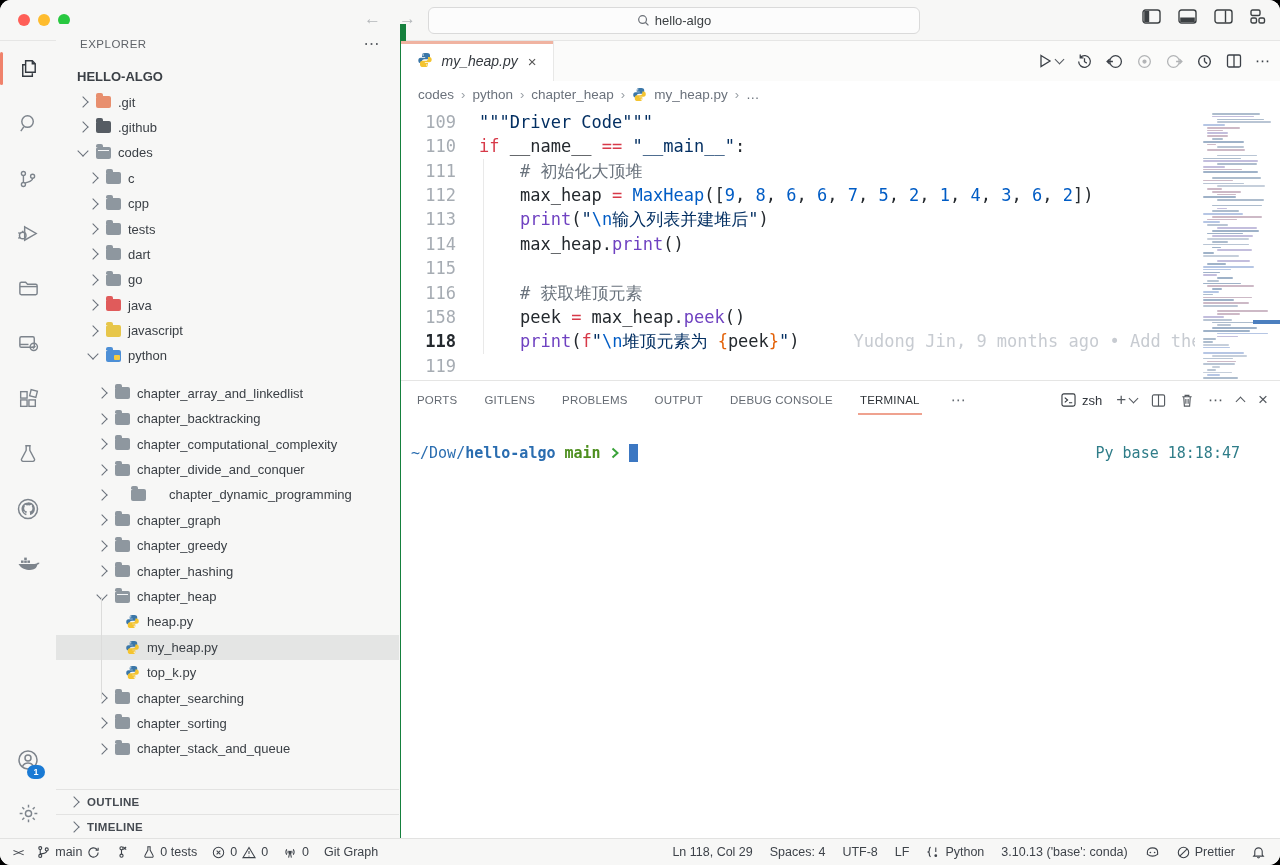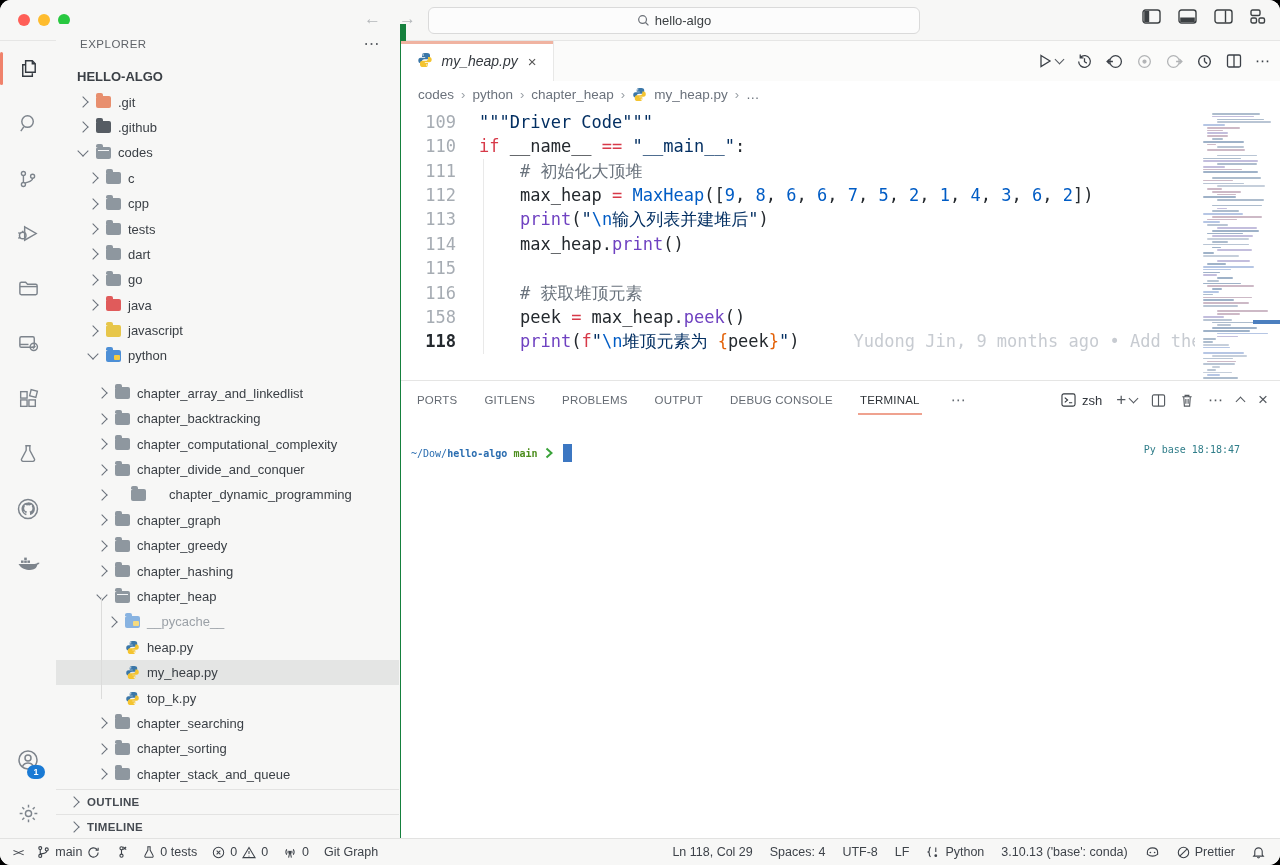--- a/index.html
+++ b/index.html
@@ -81,21 +81,21 @@
   .ptab.active{color:#2e3338;}
   .ptab.active::after{content:"";position:absolute;left:-2px;right:-2px;bottom:-9px;height:1.6px;background:#efa28f;}
   .ptab-more{color:#656b73;font-size:15px;cursor:pointer;margin-left:4px;}
   .panel-controls{position:absolute;right:12px;top:0;height:38px;display:flex;align-items:center;gap:14px;color:#54595f;}
   .panel-controls .zsh{display:flex;align-items:center;gap:6px;font-size:13px;color:#33383e;}
   .pc-plus{font-size:17px;}
   .chev-ui{width:6px;height:6px;border-right:1.3px solid #54595f;border-bottom:1.3px solid #54595f;display:inline-block;}
   .chev-ui.down{transform:rotate(45deg);margin-top:-3px;}
   .chev-ui.up{transform:rotate(-135deg);margin-top:3px;}
   .pc-close{font-size:17px;}
-  .term{position:absolute;left:10px;top:38px;right:0;bottom:0;font-family:"DejaVu Sans Mono","Liberation Mono",monospace;font-size:10px;}
+  .term{position:absolute;left:10px;top:38px;right:0;bottom:0;font-family:"DejaVu Sans Mono","Liberation Mono",monospace;font-size:15px;}
   .prompt{position:absolute;left:0;top:25px;display:flex;align-items:center;white-space:pre;}
   .t-path{color:#2a6db0}.t-repo{color:#2a6db0;font-weight:bold}.t-branch{color:#4e8f1f;font-weight:bold}
   .cursor{display:inline-block;width:9px;height:18px;background:#3c77c2;margin-left:9px;}
   .term-right{position:absolute;right:40px;top:25px;color:#2f7d89;}
 
   
   .statusbar{position:absolute;left:0;bottom:0;right:0;height:26px;background:#f7f7f6;border-top:1px solid #e2e2e1;display:flex;align-items:center;font-size:12.5px;color:#3e434a;}
   .sb-left{display:flex;align-items:center;gap:15px;padding-left:13px;}
   .sb-right{margin-left:auto;display:flex;align-items:center;gap:17px;padding-right:15px;}
   .sitem{display:flex;align-items:center;gap:5px;cursor:pointer;}
@@ -336,25 +336,20 @@
         </div>
         <div class="trow" style="padding-left: 42px;">
           <span class="chev right"></span>
           <span class="fic"></span>
           <span class="lbl">chapter_hashing</span>
         </div>
         <div class="trow" style="padding-left: 42px;">
           <span class="chev down"></span>
           <span class="fic open"></span>
           <span class="lbl">chapter_heap</span>
-        </div>
-        <div class="trow muted" style="padding-left: 52px;">
-          <span class="chev right"></span>
-          <span class="fic f-py dim"></span>
-          <span class="lbl">__pycache__</span>
         </div>
         <div class="trow" style="padding-left: 52px;">
           <span class="chev-sp"></span>
           <svg class="pyfile" viewBox="0 0 16 16" style="margin-left: 10px;">
     <path fill="#3b77a8" d="M7.9 1C6 1 5 1.9 5 3.3V5h3.2v.7H3.7C2.1 5.7 1.3 6.9 1.3 8.4s.8 2.7 2.4 2.7H5V9.3C5 8 6.1 7.2 7.4 7.2h3.3c1.2 0 2.3-.9 2.3-2.1V3.3C13 1.9 11.7 1 10.1 1H7.9z"></path>
     <path fill="#f4c430" d="M8.1 15c1.9 0 2.9-.9 2.9-2.3V11H7.8v-.7h4.5c1.6 0 2.4-1.2 2.4-2.7S13.9 4.9 12.3 4.9H11v1.8c0 1.3-1.1 2.1-2.4 2.1H5.3C4.1 8.8 3 9.7 3 10.9v1.8C3 14.1 4.3 15 5.9 15h2.2z"></path>
     <circle cx="6.1" cy="3" r=".7" fill="#fff"></circle>
             <circle cx="9.9" cy="13" r=".7" fill="#fff"></circle>
   </svg>
           <span class="lbl">heap.py</span>
@@ -481,20 +476,21 @@
           <div class="cl"><span class="num">109</span><span class="src"><span class="c-s">"""Driver Code"""</span></span></div>
           <div class="cl"><span class="num">110</span><span class="src"><span class="c-k">if</span><span class="c-tx"> __name__ </span><span class="c-op">==</span><span class="c-tx"> </span><span class="c-s">"__main__"</span><span class="c-tx">:</span></span></div>
           <div class="cl"><span class="num">111</span><span class="src"><span class="c-tx">    </span><span class="c-com"># 初始化大顶堆</span></span></div>
           <div class="cl"><span class="num">112</span><span class="src"><span class="c-tx">    max_heap </span><span class="c-op">=</span><span class="c-tx"> </span><span class="c-cls">MaxHeap</span><span class="c-tx">([</span><span class="c-num">9</span><span class="c-tx">, </span><span class="c-num">8</span><span class="c-tx">, </span><span class="c-num">6</span><span class="c-tx">, </span><span class="c-num">6</span><span class="c-tx">, </span><span class="c-num">7</span><span class="c-tx">, </span><span class="c-num">5</span><span class="c-tx">, </span><span class="c-num">2</span><span class="c-tx">, </span><span class="c-num">1</span><span class="c-tx">, </span><span class="c-num">4</span><span class="c-tx">, </span><span class="c-num">3</span><span class="c-tx">, </span><span class="c-num">6</span><span class="c-tx">, </span><span class="c-num">2</span><span class="c-tx">])</span></span></div>
           <div class="cl"><span class="num">113</span><span class="src"><span class="c-tx">    </span><span class="c-fn">print</span><span class="c-tx">(</span><span class="c-s">"</span><span class="c-esc">\n</span><span class="c-s">输入列表并建堆后"</span><span class="c-tx">)</span></span></div>
           <div class="cl"><span class="num">114</span><span class="src"><span class="c-tx">    max_heap.</span><span class="c-fn">print</span><span class="c-tx">()</span></span></div>
           <div class="cl"><span class="num">115</span><span class="src"></span></div>
           <div class="cl"><span class="num">116</span><span class="src"><span class="c-tx">    </span><span class="c-com"># 获取堆顶元素</span></span></div>
           <div class="cl"><span class="num">158</span><span class="src"><span class="c-tx">    peek </span><span class="c-op">=</span><span class="c-tx"> max_heap.</span><span class="c-fn">peek</span><span class="c-tx">()</span></span></div>
           <div class="cl"><span class="num active">118</span><span class="src"><span class="c-tx">    </span><span class="c-fn">print</span><span class="c-tx">(</span><span class="c-k">f</span><span class="c-s">"</span><span class="c-esc">\n</span><span class="c-s">堆顶元素为 </span><span class="c-br">{</span><span class="c-tx">peek</span><span class="c-br">}</span><span class="c-s">"</span><span class="c-tx">)</span><span class="blame">Yudong Jin, 9 months ago • Add the</span></span></div>
+          <div class="cl"><span class="num">119</span><span class="src"></span></div>
         </div>
       <div class="minimap">
         <div class="mm-lines" id="minimap-lines">
             <div class="mm-line" style="background: rgb(173, 188, 205); width: 47.9916px; margin-left: 9px;"></div>
             <div class="mm-line" style="background: rgb(195, 190, 221); width: 41.779px; margin-left: 9px;"></div>
             <div class="mm-line" style="background: rgb(173, 188, 205); width: 47.0569px; margin-left: 14px;"></div>
             <div class="mm-line" style="background: rgb(185, 197, 212); width: 53.5238px; margin-left: 14px;"></div>
             <div class="mm-line" style="background: rgb(182, 198, 228); width: 21.7653px; margin-left: 0px;"></div>
             <div class="mm-line" style="background: rgb(205, 185, 198); width: 33.2924px; margin-left: 4px;"></div>
             <div class="mm-line" style="background: rgb(205, 185, 198); width: 16.0233px; margin-left: 4px;"></div>

